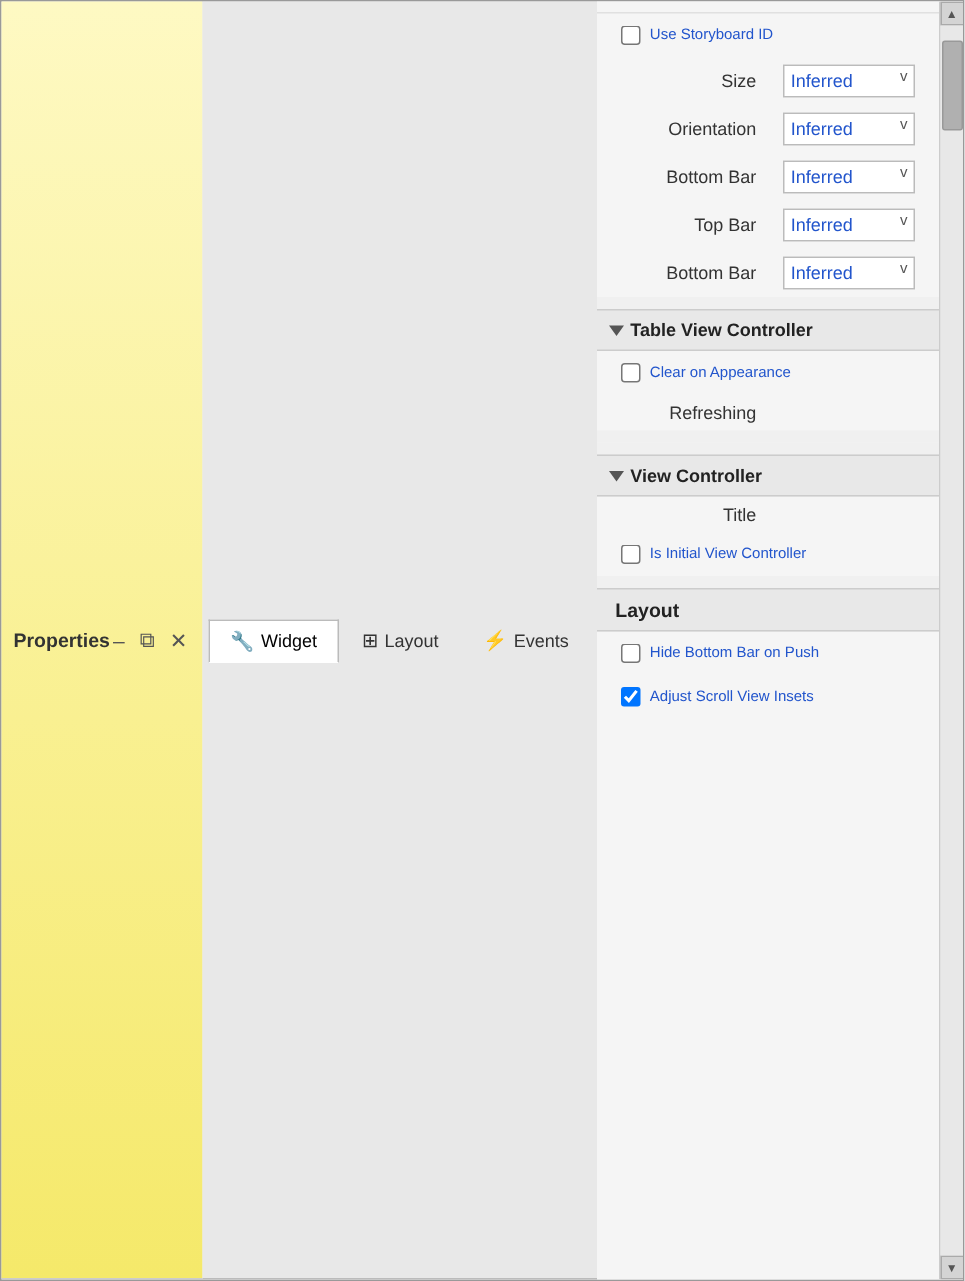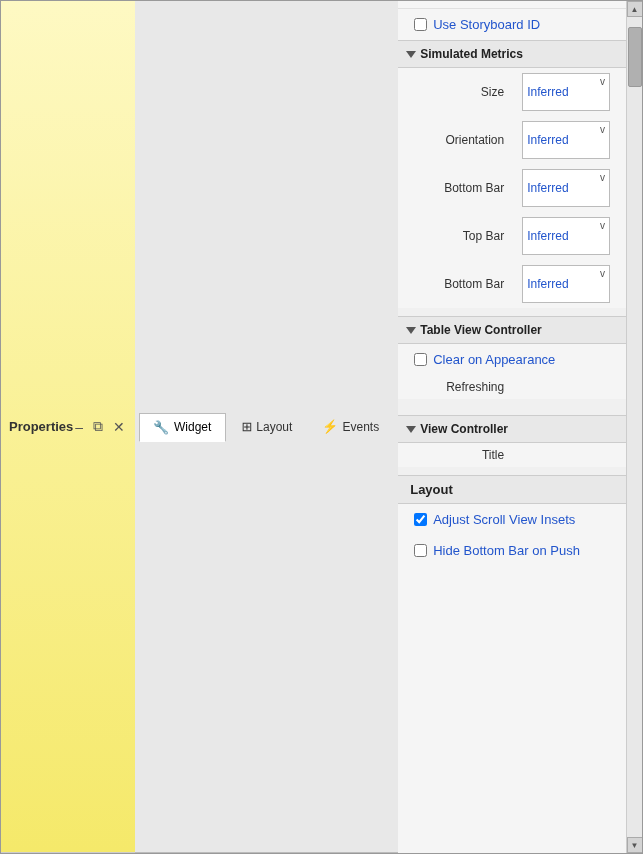--- a/index.html
+++ b/index.html
@@ -126,21 +126,21 @@
       padding: 8px 16px;
       gap: 6px;
     }
     .checkbox-row input[type=checkbox] {
       width: 13px;
       height: 13px;
       cursor: pointer;
     }
     .checkbox-row label {
       color: #2255cc;
-      font-size: 13px;
+      font-size: 10px;
       cursor: pointer;
     }
     .section-header {
       display: flex;
       align-items: center;
       gap: 4px;
       padding: 6px 8px;
       font-size: 12px;
       font-weight: bold;
       color: #222;
@@ -169,21 +169,21 @@
       color: #333;
       font-size: 12px;
     }
     .select-wrapper {
       flex: 1;
       max-width: 400px;
       position: relative;
     }
     .select-wrapper select {
       width: 100%;
-      height: 38px;
+      height: 22px;
       border: 1px solid #bbb;
       background: #fff;
       font-size: 12px;
       color: #2255cc;
       padding: 0 4px;
       cursor: pointer;
       appearance: none;
       -webkit-appearance: none;
     }
     .select-wrapper::after {
@@ -246,24 +246,20 @@
   <div class="content">
     <div class="main-panel">
 
       <div class="top-scroll-indicator"></div>
 
       <div class="checkbox-row">
         <input type="checkbox" id="storyboard-cb" style="">
         <label for="storyboard-cb">Use Storyboard ID</label>
       </div>
 
-      <div class="section-header">
-        <span class="triangle"></span>
-        <span>Simulated Metrics</span>
-      </div>
 
       <div class="field-row">
         <span class="field-label">Size</span>
         <div class="select-wrapper">
           <select>
             <option>Inferred</option>
           </select>
         </div>
       </div>
 
@@ -324,35 +320,39 @@
 
       <div class="section-header">
         <span class="triangle"></span>
         <span>View Controller</span>
       </div>
 
       <div class="field-row">
         <span class="field-label">Title</span>
       </div>
 
+      <div class="checkbox-row">
+        <input type="checkbox" id="initial-vc-cb" style="">
+        <label for="initial-vc-cb">Is Initial View Controller</label>
+      </div>
 
       <div class="separator"></div>
 
       <div class="section-header">
         <span style="font-weight:bold; font-size:13px; padding-left:4px;">Layout</span>
       </div>
 
       <div class="checkbox-row">
+        <input type="checkbox" id="hide-bottom-cb" style="">
+        <label for="hide-bottom-cb" style="color:#2255cc;">Hide Bottom Bar on Push</label>
+      </div>
+
+      <div class="checkbox-row">
         <input type="checkbox" id="adjust-scroll-cb" checked="" style="">
         <label for="adjust-scroll-cb" style="color:#2255cc;">Adjust Scroll View Insets</label>
-      </div>
-
-      <div class="checkbox-row">
-        <input type="checkbox" id="hide-bottom-cb" style="">
-        <label for="hide-bottom-cb" style="color:#2255cc;">Hide Bottom Bar on Push</label>
       </div>
 
       <div style="height: 40px;"></div>
     </div>
 
     <div class="scrollbar">
       <div class="scrollbar-btn">▲</div>
       <div class="scrollbar-track">
         <div class="scrollbar-thumb"></div>
       </div>

